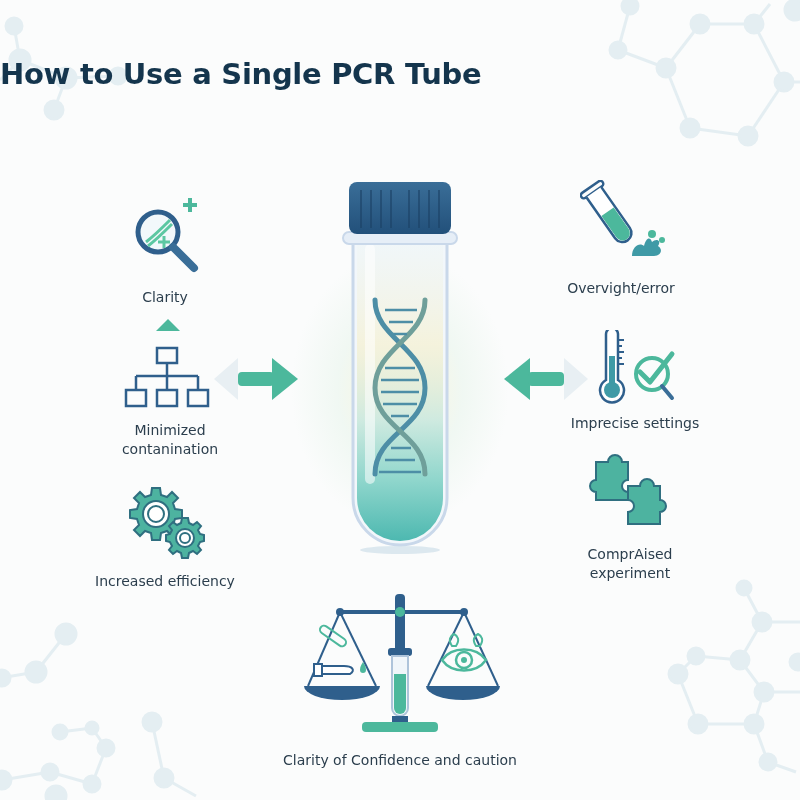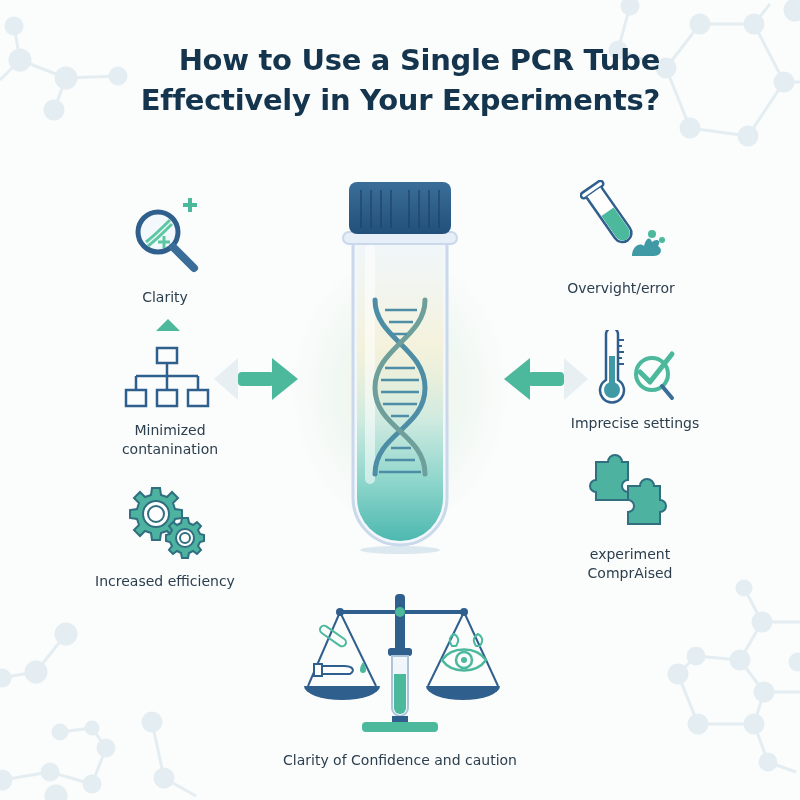--- a/index.html
+++ b/index.html
@@ -5,22 +5,22 @@
     * { margin: 0; padding: 0; box-sizing: border-box; }
     html, body { width: 800px; height: 800px; overflow: hidden; }
     body {
       background: #fbfcfc;
       font-family: "Liberation Sans", "DejaVu Sans", sans-serif;
       position: relative;
       color: #1f3a4d;
     }
     .bg-molecules { position: absolute; left: 0; top: 0; width: 800px; height: 800px; }
     .title {
-      position: absolute; left: 0; top: 40px; width: 660px;
-      text-align: right; font-size: 29px; font-weight: bold;
+      position: absolute; left: 0; top: 54px; width: 660px;
+      text-align: left; font-size: 29px; font-weight: bold;
       line-height: 40px; color: #14354d;
       font-family: "DejaVu Sans", sans-serif;
       letter-spacing: -0.3px;
     }
     .label {
       position: absolute; text-align: center; font-size: 14px;
       line-height: 19px; color: #2b3e4d;
       font-family: "DejaVu Sans", sans-serif;
     }
     .icon { position: absolute; }
@@ -109,21 +109,20 @@
       <circle cx="698" cy="724" r="9"></circle>
     <circle cx="754" cy="724" r="9"></circle>
       <circle cx="764" cy="692" r="9"></circle>
       <circle cx="768" cy="762" r="8"></circle>
     <circle cx="798" cy="662" r="8"></circle>
   </g>
 </svg>
 
 <div class="title">
   <div>How to Use a Single PCR Tube</div>
-  <div>Effectively in Your Experiments?</div>
 </div>
 
 <div class="glow"></div>
 
 <svg class="icon" style="left:335px;top:178px" width="130" height="380" viewBox="0 0 130 380">
   <defs>
     <linearGradient id="tubeLiquid" x1="0" y1="0" x2="0" y2="1">
       <stop offset="0" stop-color="#eef6f8" stop-opacity="0.4"></stop>
       <stop offset="0.35" stop-color="#f6efc8" stop-opacity="0.6"></stop>
       <stop offset="0.6" stop-color="#cfeae0"></stop>
@@ -258,22 +257,22 @@
   <line x1="66" y1="56" x2="76" y2="68" stroke="#3a6e98" stroke-width="4" stroke-linecap="round"></line>
   <polyline points="44,42 54,52 76,24" fill="none" stroke="#4cb89c" stroke-width="5" stroke-linecap="round" stroke-linejoin="round"></polyline>
 </svg>
 <div class="label" style="left:565px;top:414px;width:140px">Imprecise settings</div>
 
 <svg class="icon" style="left:584px;top:452px" width="90" height="76" viewBox="0 0 90 76">
   <path d="M12 10 L24 10 A7 7 0 1 1 38 10 L44 10 L44 28 A6 6 0 1 0 44 40 L44 48 L12 48 L12 40 A6 6 0 1 1 12 28 Z" fill="#4db3a0" stroke="#2f6f80" stroke-width="2"></path>
   <path d="M44 34 L56 34 A7 7 0 1 1 70 34 L76 34 L76 48 A6 6 0 1 1 76 60 L76 72 L44 72 L44 60 A6 6 0 1 0 44 48 Z" fill="#4db3a0" stroke="#2f6f80" stroke-width="2"></path>
 </svg>
 <div class="label" style="left:560px;top:545px;width:140px">
+  <div>ComprAised</div>
   <div>experiment</div>
-  <div>ComprAised</div>
 </div>
 
 <svg class="icon" style="left:300px;top:588px" width="200" height="148" viewBox="0 0 200 148">
   <rect x="95" y="6" width="10" height="60" rx="4" fill="#2f5f8c"></rect>
   <line x1="40" y1="24" x2="164" y2="24" stroke="#2f5f8c" stroke-width="4"></line>
   <circle cx="100" cy="24" r="5" fill="#4cb89c"></circle>
   <circle cx="40" cy="24" r="4" fill="#2f5f8c"></circle>
     <circle cx="164" cy="24" r="4" fill="#2f5f8c"></circle>
 
   <line x1="40" y1="24" x2="8" y2="98" stroke="#2f5f8c" stroke-width="2"></line>

